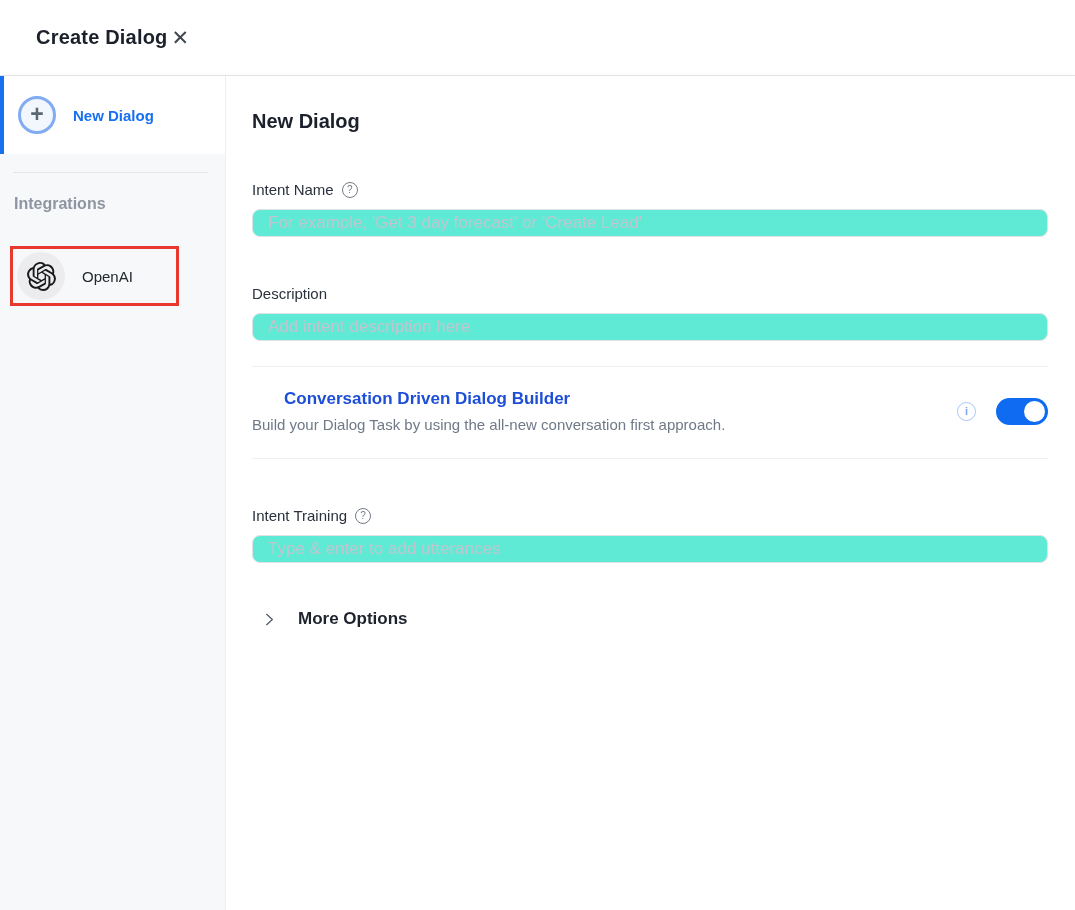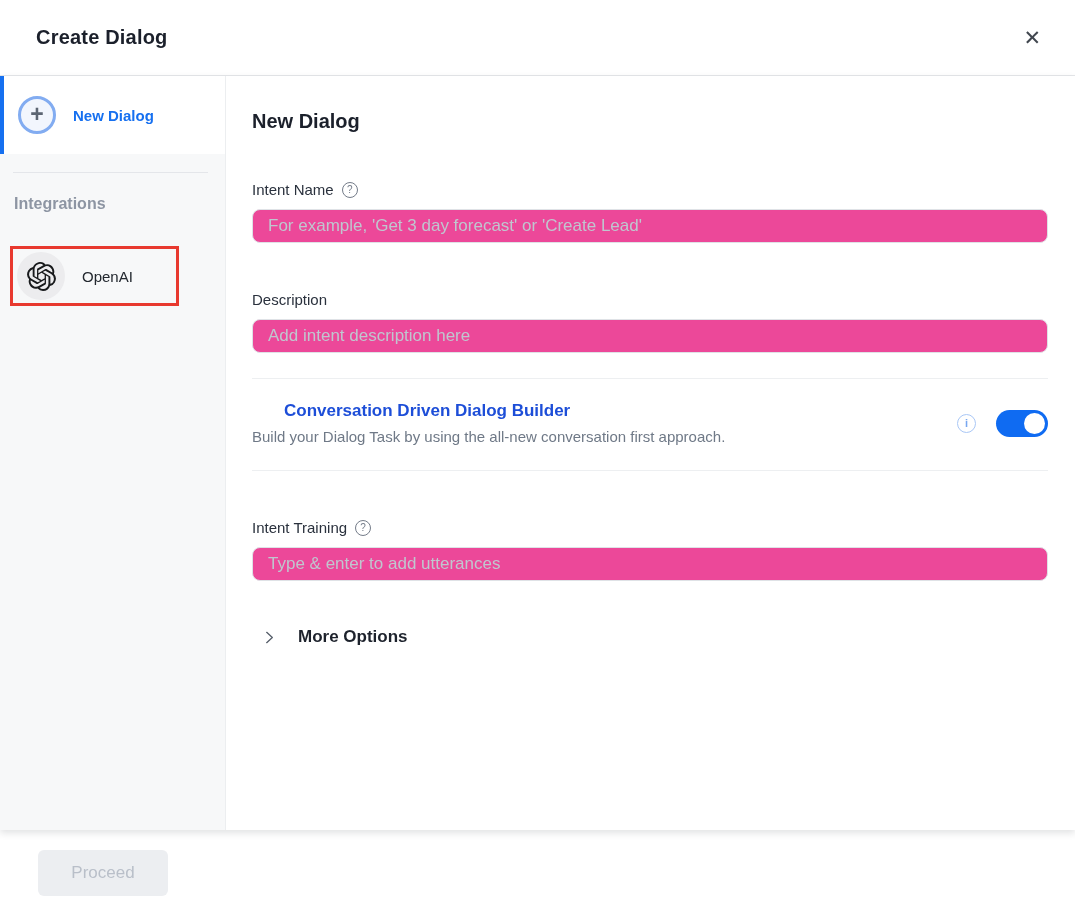--- a/index.html
+++ b/index.html
@@ -3,21 +3,21 @@
 <meta charset="utf-8">
 <style>
   * { margin:0; padding:0; box-sizing:border-box; }
   html,body { width:1075px; height:910px; background:#ffffff;
     font-family:"Liberation Sans", sans-serif; overflow:hidden; }
 
   .modal { width:1075px; height:910px; display:flex; flex-direction:column; background:#fff; }
 
   
   .modal-header { height:76px; flex:0 0 76px; display:flex; align-items:center;
-    justify-content:space-between; padding:0 30px 0 36px; border-bottom:1px solid #e5e7ea; background:#fff; }
+    padding:0 30px 0 36px; border-bottom:1px solid #e5e7ea; background:#fff; }
   .modal-title { font-size:20px; font-weight:700; color:#1b202b; letter-spacing:.2px; }
   .close-btn { background:none; border:none; font-size:21px; line-height:1; color:#41474f;
     cursor:pointer; padding:4px; font-weight:400; }
 
   
   .modal-body { flex:1 1 auto; display:flex; position:relative; z-index:1;
     box-shadow:0 3px 7px rgba(25,30,40,.13); min-height:0; }
 
   
   .sidebar { width:226px; flex:0 0 226px; background:#f7f8f9; border-right:1px solid #eceef0; }
@@ -39,22 +39,22 @@
 
   
   .main { flex:1 1 auto; background:#ffffff; padding:34px 27px 0 26px; }
   .main-heading { font-size:20px; font-weight:700; color:#1b202b; }
 
   .field-label-row { display:flex; align-items:center; gap:8px; margin:48px 0 11px;
     font-size:15px; color:#2a313d; }
   .help-icon { width:16px; height:16px; border:1px solid #747c89; border-radius:50%;
     color:#747c89; font-size:10px; line-height:1; display:inline-flex; align-items:center;
     justify-content:center; flex:0 0 16px; }
-  .text-input { width:100%; height:34px; border:1px solid #dfe2e6; border-radius:8px;
-    padding:0 15px; font-size:17px; color:#2a313d; background:#ec4899; outline:none; }
+  .text-input { width:100%; height:28px; border:1px solid #dfe2e6; border-radius:8px;
+    padding:0 15px; font-size:17px; color:#2a313d; background:#5eead4; outline:none; }
   .text-input::placeholder { color:#c0c6cf; }
 
   .section-divider { border:none; border-top:1px solid #edeff1; margin-top:25px; }
 
   .cddb-row { display:flex; align-items:center; justify-content:space-between; margin-top:22px; }
   .cddb-title { font-size:17px; font-weight:700; color:#1d4ed8;margin-left:32px; }
   .cddb-sub { font-size:15px; color:#6f7987; margin-top:7px;text-align:right; }
   .cddb-controls { display:flex; align-items:center; gap:20px; }
   .info-icon { width:19px; height:19px; border-radius:50%; border:1.5px solid #a9c7f6;
     color:#78a7f0; font-size:11px; font-weight:600; display:flex; align-items:center;
@@ -145,17 +145,14 @@
         <span class="chevron-right">
           <svg width="15" height="15" viewBox="0 0 16 16" fill="none" xmlns="http://www.w3.org/2000/svg">
             <path d="M5 2.5 L11 8 L5 13.5" stroke="#555d69" stroke-width="1.4" stroke-linecap="round" stroke-linejoin="round"></path>
           </svg>
         </span>
         <span class="more-label">More Options</span>
       </div>
     </main>
   </div>
 
-  <div class="modal-footer">
-    <button class="proceed-btn" disabled="">Proceed</button>
-  </div>
 
 </div>
 
 </body></html>

